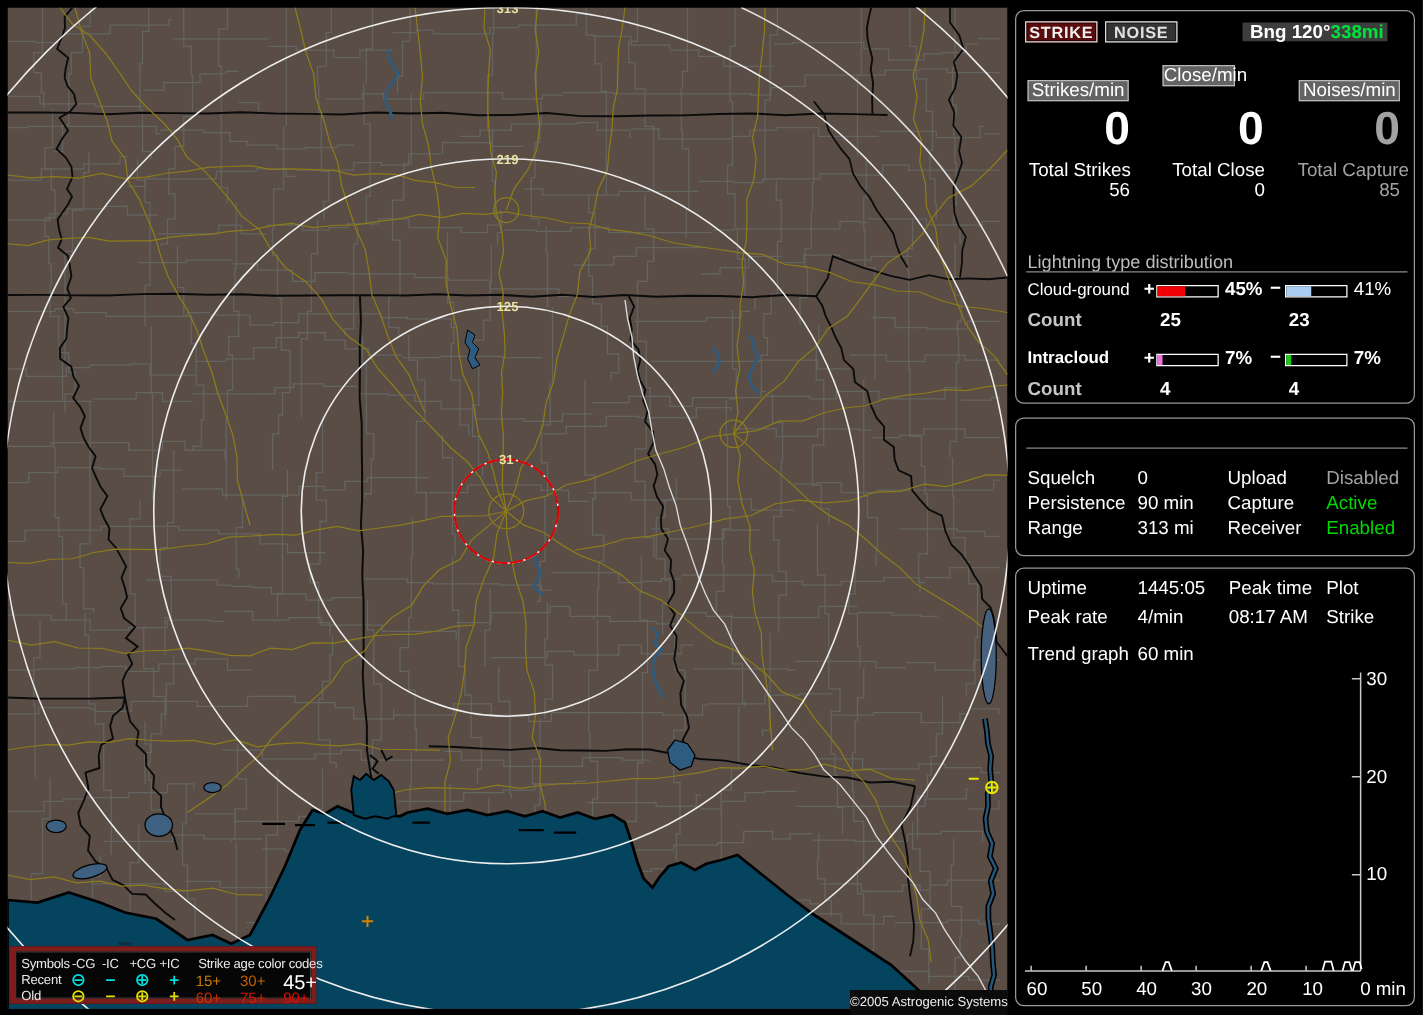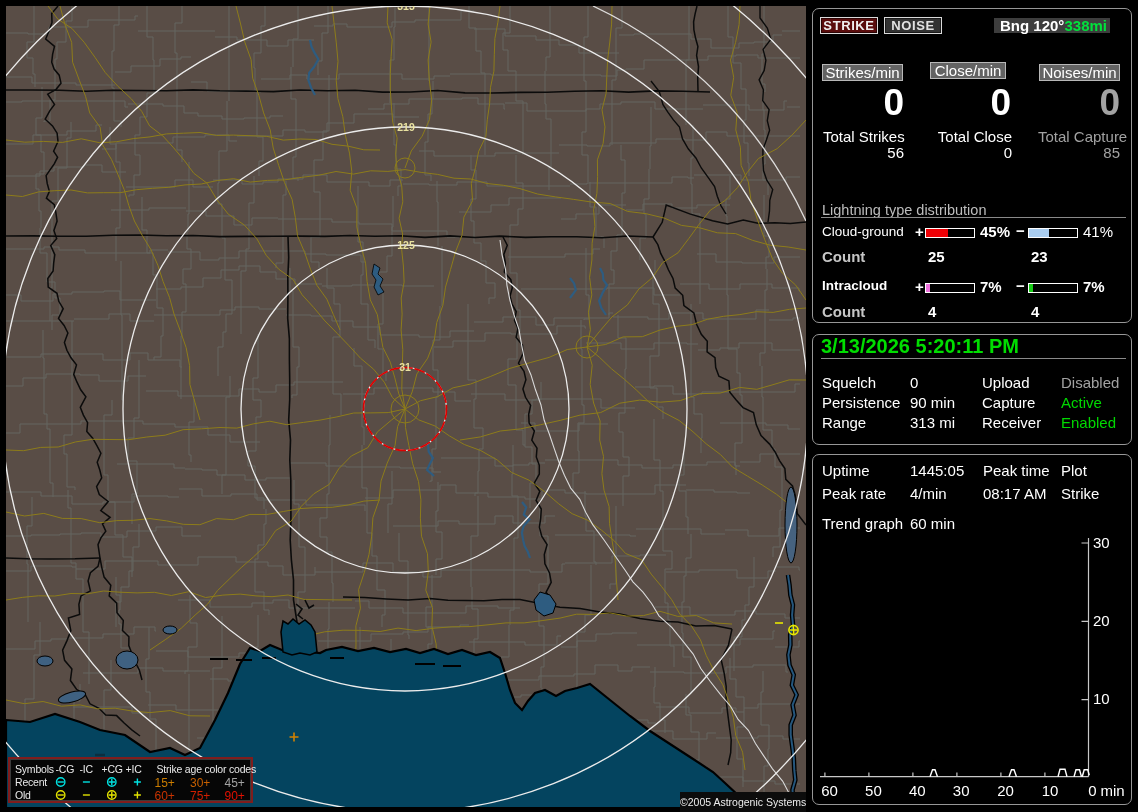--- a/index.html
+++ b/index.html
@@ -376,21 +376,21 @@
 </g>
 <g stroke="#e8e800" stroke-width="1.6" fill="none">
 <path d="M775,623 h8"></path>
 <circle cx="793.5" cy="630" r="4.6"></circle>
 <path d="M789.5,630 h8 M793.5,626 v8"></path>
 </g>
 <path d="M289.5,737 h9 M294,732.5 v9" stroke="#d28200" stroke-width="1.6" fill="none"></path>
 </g>
 </svg>
 
-<div style="position:absolute;left:8px;top:757px;width:245px;height:46px;background:#060606;border:2px solid #7f1d1d;box-shadow:inset 0 0 0 1px #3a3a3a;box-sizing:border-box">
+<div style="position:absolute;left:8px;top:757px;width:245px;height:46px;background:#060606;border:4px solid #7f1d1d;box-shadow:inset 0 0 0 1px #3a3a3a;box-sizing:border-box">
  <div class="t lg" style="left:5px;top:4.5px">Symbols</div>
  <div class="t lg" style="left:45.5px;top:4.5px">-CG</div>
  <div class="t lg" style="left:69.5px;top:4.5px">-IC</div>
  <div class="t lg" style="left:91.5px;top:4.5px">+CG</div>
  <div class="t lg" style="left:115.5px;top:4.5px">+IC</div>
  <div class="t lg" style="left:146.5px;top:4.5px">Strike age color codes</div>
  <div class="t lg" style="left:5px;top:17.5px">Recent</div>
  <div class="t lg" style="left:5px;top:30.5px">Old</div>
  <svg width="140" height="46" style="position:absolute;left:0;top:0">
   <g stroke="#00e2e2" stroke-width="1.4" fill="none">
@@ -405,35 +405,35 @@
    <circle cx="50.7" cy="36" r="4.2"></circle>
         <path d="M47.5,36 h6.4"></path>
    <path d="M72.9,36 h7"></path>
    <circle cx="101.8" cy="36" r="4.2"></circle>
         <path d="M98.6,36 h6.4 M101.8,32.8 v6.4"></path>
    <path d="M123.9,36 h7 M127.4,32.5 v7"></path>
   </g>
  </svg>
 <div class="t" style="left:144.5px;top:17.5px;font-size:12px;color:#cc7d00">15+</div>
 <div class="t" style="left:180.0px;top:17.5px;font-size:12px;color:#c86000">30+</div>
-<div class="t" style="left:214.5px;top:17.5px;font-size:12px;color:#a3a3a3">45+</div>
+<div class="t" style="left:214.5px;top:17.5px;font-size:16px;color:#ffffff">45+</div>
 <div class="t" style="left:144.5px;top:30.5px;font-size:12px;color:#c83300">60+</div>
 <div class="t" style="left:180.0px;top:30.5px;font-size:12px;color:#d21f00">75+</div>
 <div class="t" style="left:214.5px;top:30.5px;font-size:12px;color:#e21000">90+</div>
 
 </div>
 
 <div style="position:absolute;left:680px;top:792px;width:126px;height:16px;background:#0c0c0c;color:#ededed;font-size:10.5px;padding-top:3.5px;white-space:nowrap">©2005 Astrogenic Systems</div>
 
 <div class="panel" style="top:8px;height:315px">
  <div style="position:absolute;left:7px;top:8px;width:58px;height:17px;background:#5a0c0c;border:1px solid #dadada;box-shadow:inset 0 0 0 1px #2c0404;color:#efefef;font-weight:bold;font-size:13px;letter-spacing:0.6px;text-align:center;line-height:16px;box-sizing:border-box">STRIKE</div>
  <div style="position:absolute;left:71px;top:8px;width:58px;height:17px;background:#333;border:1px solid #dadada;box-shadow:inset 0 0 0 1px #1a1a1a;color:#e2e2e2;font-weight:bold;font-size:13px;letter-spacing:0.6px;text-align:center;line-height:16px;box-sizing:border-box">NOISE</div>
  <div style="position:absolute;left:181px;top:9px;width:116px;height:15px;background:#3d3d3d;color:#fff;font-weight:bold;font-size:15px;line-height:15px"><span style="padding-left:6px">Bng 120°</span><span style="float:right;padding-right:3px;color:#00e23c">338mi</span></div>
  <div class="btn" style="left:9px;top:55px;width:81px;height:17px;line-height:16px">Strikes/min</div>
- <div class="btn" style="left:117px;top:53px;width:76px;height:17px;line-height:16px">Close/min</div>
+ <div class="btn" style="left:117px;top:43px;width:58px;height:17px;line-height:16px">Close/min</div>
  <div class="btn" style="left:226px;top:55px;width:81px;height:17px;line-height:16px">Noises/min</div>
  <div class="bigz" style="left:10px;top:72.5px;width:81px">0</div>
  <div class="bigz" style="left:117px;top:72.5px;width:81px">0</div>
  <div class="bigz gy" style="left:226px;top:72.5px;width:81px">0</div>
  <div class="t ra" style="left:10px;top:120px;width:81px">Total Strikes</div>
  <div class="t ra" style="left:117px;top:120px;width:82px">Total Close</div>
  <div class="t ra gy" style="left:225px;top:120px;width:82px">Total Capture</div>
  <div class="t ra" style="left:10px;top:136px;width:81px">56</div>
  <div class="t ra" style="left:117px;top:136px;width:82px">0</div>
  <div class="t ra gy" style="left:225px;top:136px;width:82px">85</div>
@@ -463,21 +463,20 @@
  <div class="bar" style="left:215px;top:274px">
       <div style="width:8%;background:#17cc17"></div>
     </div>
  <div class="t" style="left:270px;top:270px;font-weight:bold">7%</div>
  <div class="t" style="left:9px;top:294.5px;font-weight:bold;color:#c6c6c6">Count</div>
  <div class="t" style="left:115px;top:294.5px;font-weight:bold">4</div>
  <div class="t" style="left:218px;top:294.5px;font-weight:bold">4</div>
 </div>
 
 <div class="panel" style="top:334px;height:111px">
- <div class="t" style="left:8px;top:0.5px;font-size:20px;font-weight:bold;color:#00dd00">3/13/2026 5:20:11 PM</div>
  <hr class="sep" style="top:22.5px">
  <div class="t" style="left:9px;top:39.5px">Squelch</div>
     <div class="t" style="left:97px;top:39.5px">0</div>
  <div class="t" style="left:169px;top:39.5px">Upload</div>
     <div class="t gy" style="left:248px;top:39.5px">Disabled</div>
  <div class="t" style="left:9px;top:59.5px">Persistence</div>
     <div class="t" style="left:97px;top:59.5px">90 min</div>
  <div class="t" style="left:169px;top:59.5px">Capture</div>
     <div class="t gl" style="left:248px;top:59.5px">Active</div>
  <div class="t" style="left:9px;top:80px">Range</div>

